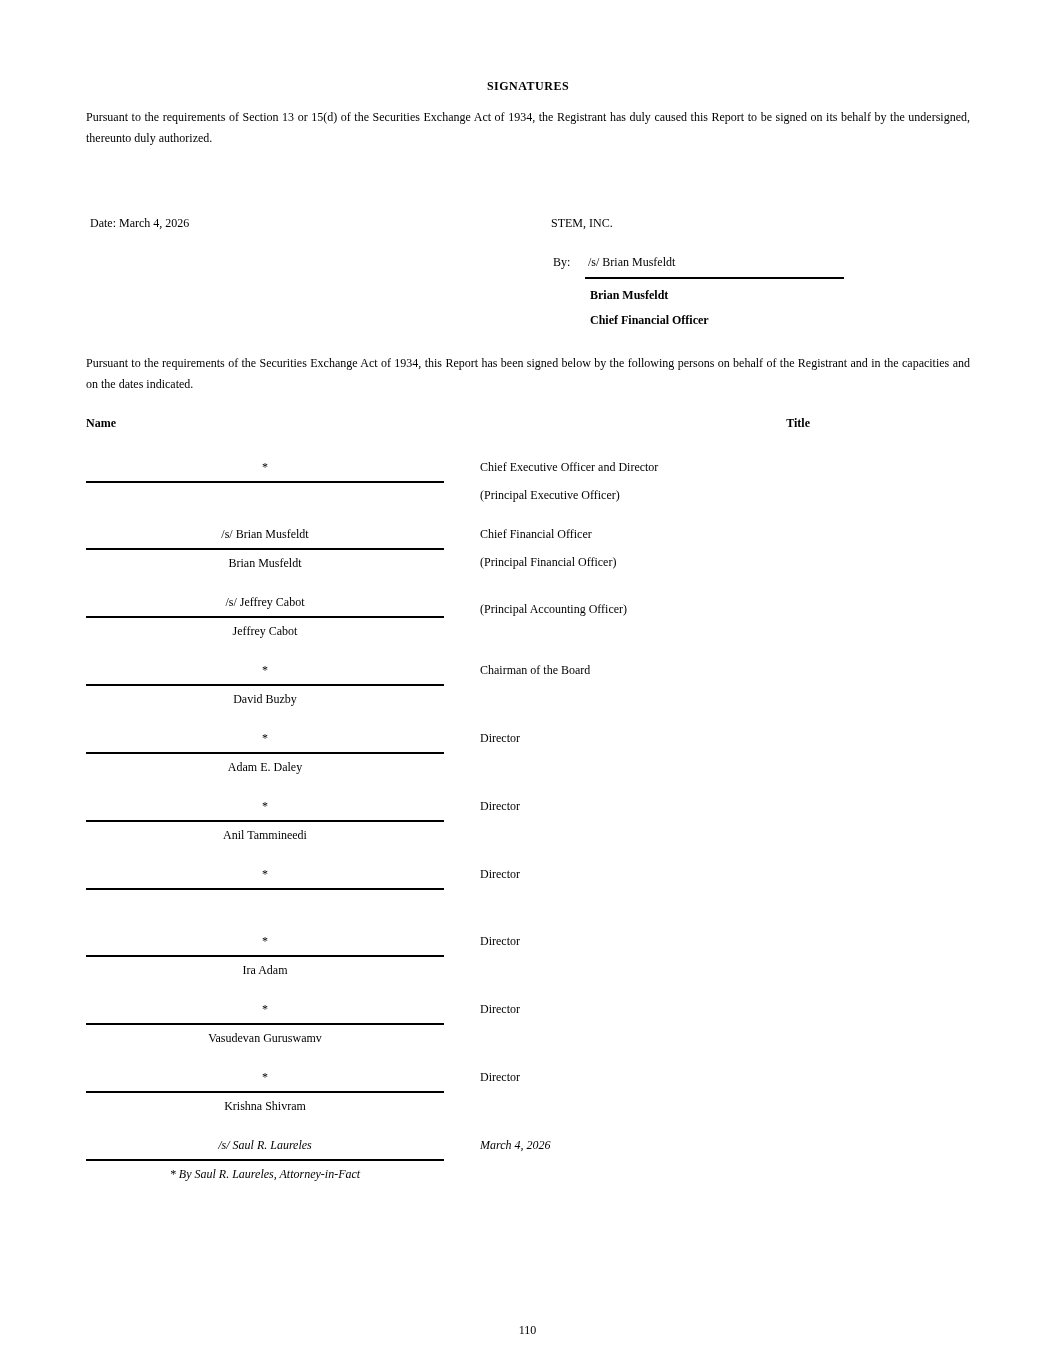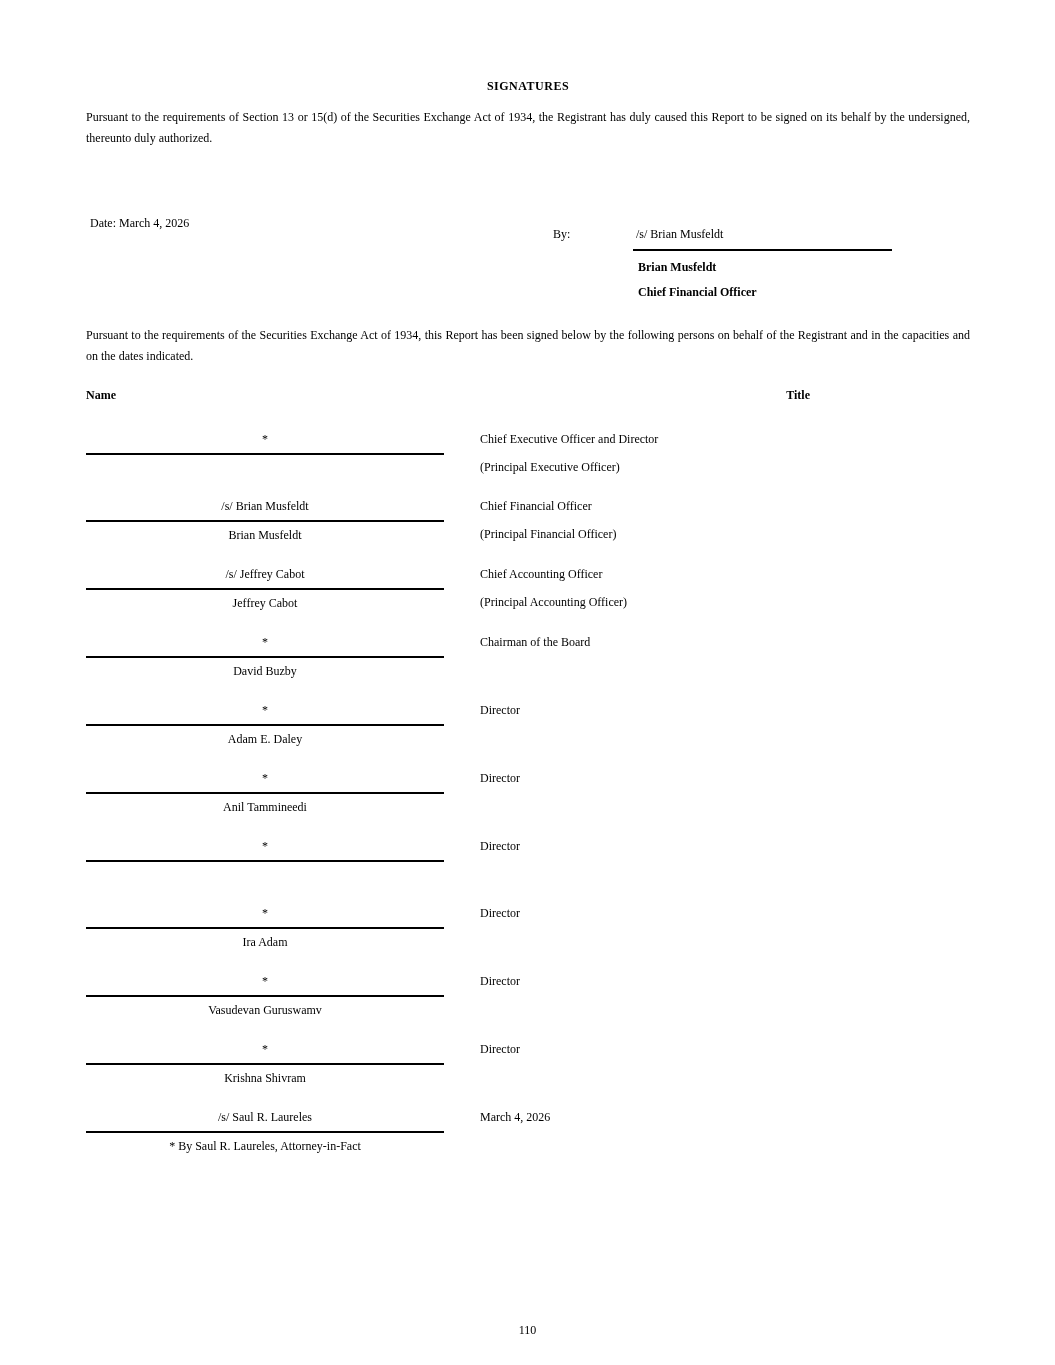--- a/index.html
+++ b/index.html
@@ -42,22 +42,21 @@
     width: 465px;
     padding-left: 4px;
     box-sizing: border-box;
     flex-shrink: 0;
   }
   .company-block {
     flex: 1;
   }
   .by-row {
     display: flex;
-    margin-top: 11px;
-    gap: 48px;
+    margin-top: 18px;
   }
   .by-label {
     padding-left: 2px;
     width: 32px;
     flex-shrink: 0;
   }
   .by-sig-block {
     width: 259px;
   }
   .by-signature {
@@ -89,20 +88,21 @@
     margin-left: 36px;
     width: 330px;
     text-align: right;
   }
   .sig-row {
     display: flex;
     margin-bottom: 18px;
   }
   .sig-row.last-row {
     margin-top: 13px;
+    font-style: italic;
   }
   .sig-col {
     width: 358px;
     flex-shrink: 0;
   }
   .sig-value {
     text-align: center;
     border-bottom: 2px solid #000;
     padding-bottom: 3px;
     min-height: 21px;
@@ -136,20 +136,21 @@
 
 <div class="page">
 
   <div class="doc-title">SIGNATURES</div>
 
   <div class="para">Pursuant to the requirements of Section 13 or 15(d) of the Securities Exchange Act of 1934, the Registrant has duly caused this Report to be signed on its behalf by the undersigned, thereunto duly authorized.</div>
 
   <div class="date-company-row">
     <div class="date-cell">Date: March 4, 2026</div>
     <div class="company-block">
+      <div>STEM, INC.</div>
       <div class="by-row">
         <div class="by-label">By:</div>
         <div class="by-sig-block">
           <div class="by-signature">/s/ Brian Musfeldt</div>
           <div class="by-name">Brian Musfeldt</div>
           <div class="by-title">Chief Financial Officer</div>
         </div>
       </div>
     </div>
   </div>
@@ -182,21 +183,20 @@
       <div class="title-line2">(Principal Financial Officer)</div>
     </div>
   </div>
 
   <div class="sig-row">
     <div class="sig-col">
       <div class="sig-value">/s/ Jeffrey Cabot</div>
       <div class="sig-name">Jeffrey Cabot</div>
     </div>
     <div class="title-col">
-      <div class="title-line1">Chief Accounting Officer</div>
       <div class="title-line2">(Principal Accounting Officer)</div>
     </div>
   </div>
 
   <div class="sig-row">
     <div class="sig-col">
       <div class="sig-value">*</div>
       <div class="sig-name">David Buzby</div>
     </div>
     <div class="title-col">

